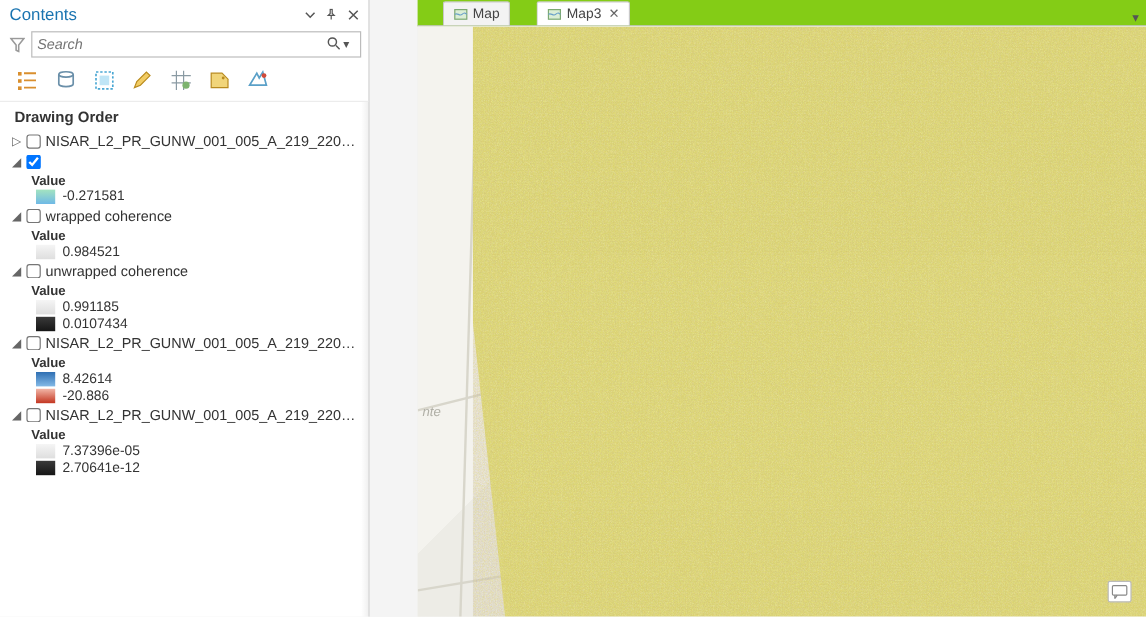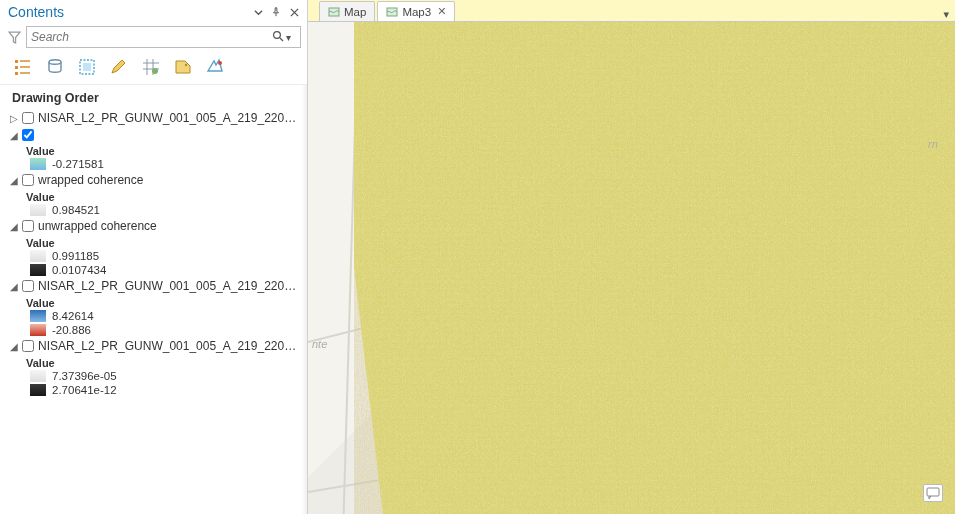--- a/index.html
+++ b/index.html
@@ -1,17 +1,17 @@
 <!DOCTYPE html>
 <html><head>
 <meta charset="utf-8">
 <style>
   * { box-sizing: border-box; margin: 0; padding: 0; }
   html, body { width: 955px; height: 514px; font-family: "Segoe UI", Arial, sans-serif; font-size: 12px; color: #333; overflow: hidden; background: #f4f4f4; }
-  .app { display: flex; width: 100%; height: 100%; }
+  .app { display: flex; width: 100%; height: 100%; gap: 40px; }
   
   .contents-panel { width: 308px; height: 100%; background: #fff; border-right: 1px solid #d0d0d0; display: flex; flex-direction: column; }
   .contents-header { display: flex; align-items: center; padding: 4px 6px 4px 8px; }
   .contents-title { color: #1a74b0; font-size: 14px; flex: 1; }
   .contents-controls { display: flex; gap: 4px; align-items: center; }
   .ctl-icon { width: 14px; height: 14px; display:flex; align-items:center; justify-content:center; color:#555; cursor:pointer; }
   .search-row { display:flex; align-items:center; padding: 2px 6px 4px 6px; gap:4px; }
   .filter-icon { width:16px; height:16px; display:flex; align-items:center; justify-content:center; color:#888; }
   .search-box { flex:1; display:flex; align-items:center; border:1px solid #bcbcbc; background:#fff; height:22px; padding:0 4px; }
   .search-input { flex:1; border:none; outline:none; font-size:12px; font-style:italic; color:#888; background:transparent; }
@@ -24,23 +24,23 @@
   .tree-item { display:flex; align-items:center; padding: 2px 4px 2px 6px; font-size:12px; white-space:nowrap; max-width:100%; }
   .tree-item .expander { width:10px; font-size:10px; color:#666; cursor:pointer; flex:0 0 10px; }
   .tree-item input[type=checkbox] { margin: 0 4px 0 2px; width:12px; height:12px; }
   .tree-item .label { overflow:hidden; text-overflow:ellipsis; }
   .sub-label { font-weight:600; font-size:11px; padding: 2px 0 0 22px; color:#333; }
   .ramp-row { display:flex; align-items:center; gap:6px; padding: 1px 0 1px 26px; font-size:11.5px; }
   .ramp-cell { width:16px; height:12px; border:none; }
   .scroll-shadow { position:absolute; right:0; top:0; bottom:0; width:6px; background:linear-gradient(90deg, transparent, rgba(0,0,0,0.06)); pointer-events:none; }
   
   .main-area { flex:1; height:100%; display:flex; flex-direction:column; background:#f3f3f3; }
-  .tab-strip { height:22px; background:#fef9c3; display:flex; align-items:flex-end; border-bottom:1px solid #c8c8c8; padding-left:11px; position:relative; }
+  .tab-strip { height:22px; background:#84cc16; display:flex; align-items:flex-end; border-bottom:1px solid #c8c8c8; padding-left:21px; position:relative; }
   .tab { display:flex; align-items:center; gap:4px; padding: 2px 8px; height:20px; border:1px solid #c8c8c8; border-bottom:none; background:#f3f3f3; font-size:11.5px; color:#444; margin-right:2px; cursor:pointer; border-radius: 2px 2px 0 0; }
-  .tab.active { background:#fff; }
+  .tab.active { background:#fff;margin-left:20px; }
   .tab .map-icon { width:12px; height:12px; }
   .tab .close-x { font-size:11px; color:#666; margin-left:2px; }
   .tab-strip .strip-drop { margin-left:auto; margin-right:6px; color:#555; font-size:11px; cursor:pointer; }
   .map-view { flex:1; position:relative; overflow:hidden; background:#f1f0eb; }
   .basemap-layer { position:absolute; inset:0; background:
       linear-gradient(135deg, #f4f3ee 0, #f4f3ee 40%, #edece6 40%, #edece6 60%, #f4f3ee 60%);
   }
   .basemap-roads { position:absolute; inset:0; }
   .basemap-roads line { stroke:#d8d6cb; stroke-width:2; }
   .raster-layer { position:absolute; left:46px; top:0; right:0; bottom:0; overflow:hidden; }

